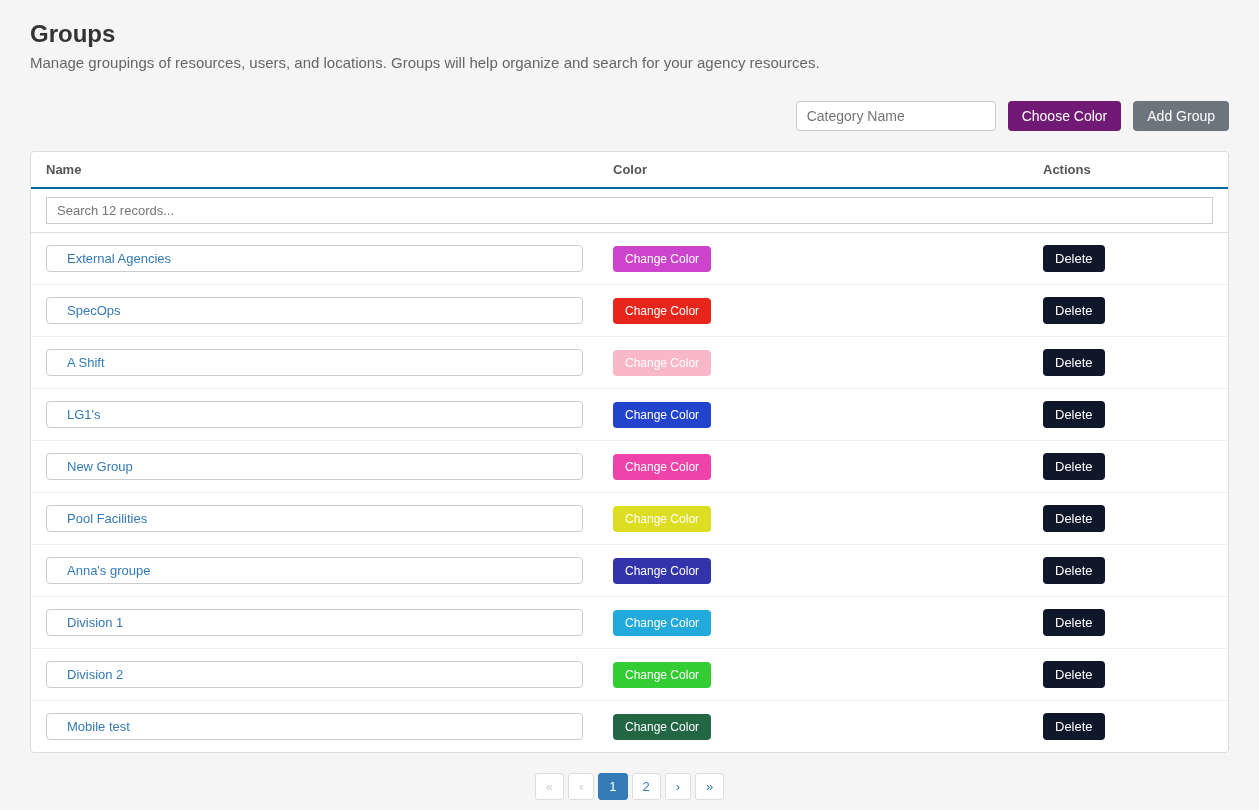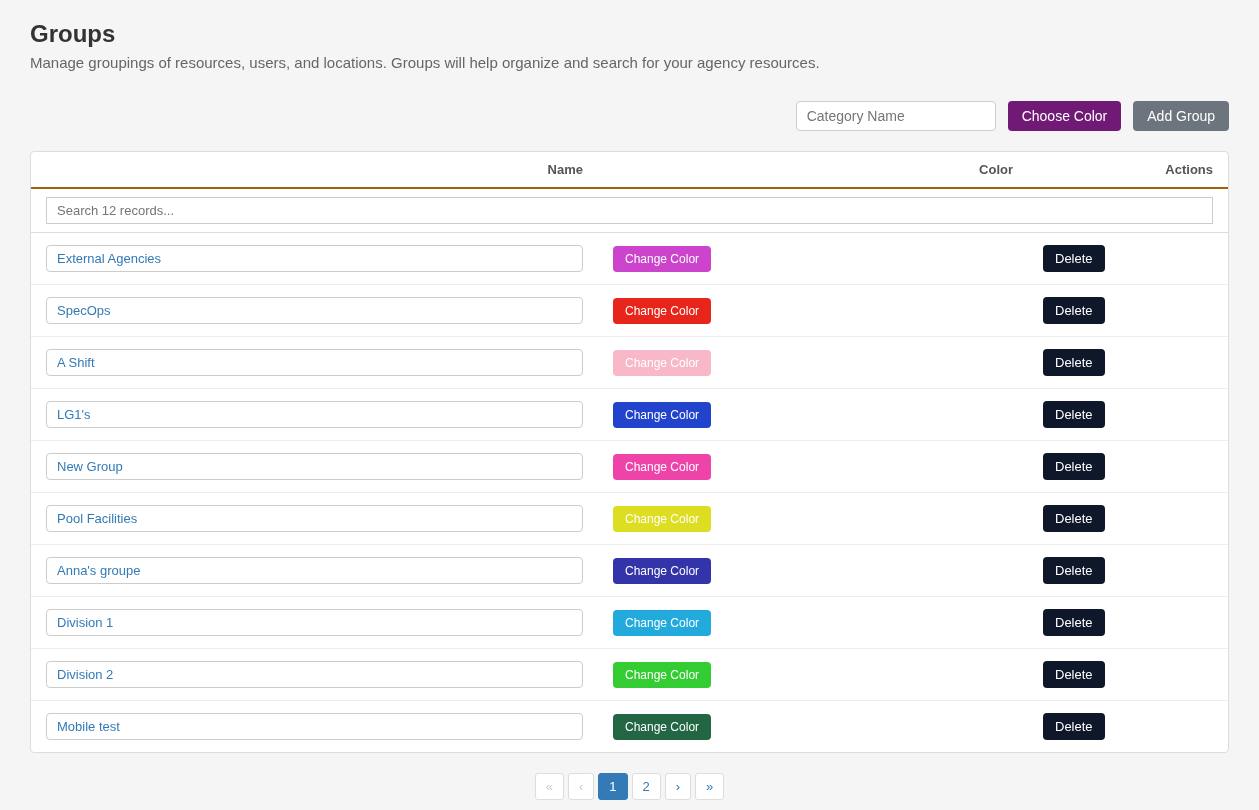--- a/index.html
+++ b/index.html
@@ -5,28 +5,28 @@
     * { box-sizing: border-box; margin: 0; padding: 0; }
     body { font-family: Arial, sans-serif; background: #f5f5f5; color: #333; font-size: 14px; }
     .page { padding: 20px 30px; }
     .page-title { font-size: 24px; font-weight: bold; color: #333; margin-bottom: 6px; }
     .page-subtitle { font-size: 15px; color: #666; margin-bottom: 30px; }
     .toolbar { display: flex; justify-content: flex-end; align-items: center; gap: 12px; margin-bottom: 20px; }
     .category-input { padding: 6px 10px; border: 1px solid #ccc; border-radius: 4px; width: 200px; font-size: 14px; }
     .btn-choose-color { background: #701a75; color: white; border: none; padding: 7px 14px; border-radius: 4px; cursor: pointer; font-size: 14px; }
     .btn-add-group { background: #6c757d; color: white; border: none; padding: 7px 14px; border-radius: 4px; cursor: pointer; font-size: 14px; text-align: center; }
     .table-container { background: white; border: 1px solid #ddd; border-radius: 4px; }
-    .table-header { display: grid; grid-template-columns: 1fr 430px 200px; border-bottom: 2px solid #a16207; text-align: right; }
+    .table-header { display: grid; grid-template-columns: 1fr 430px 200px; border-bottom: 2px solid #0369a1; }
     .table-header-cell { padding: 10px 15px; font-weight: bold; font-size: 13px; color: #555; }
     .search-row { border-bottom: 1px solid #ddd; padding: 8px 15px; }
     .search-input { width: 100%; padding: 5px 10px; border: 1px solid #ccc; border-radius: 0; font-size: 13px; color: #999; }
     .table-row { display: grid; grid-template-columns: 1fr 430px 200px; border-bottom: 1px solid #eee; align-items: center; }
     .table-row:last-child { border-bottom: none; }
     .name-cell { padding: 12px 15px; }
-    .name-input { width: 100%; padding: 5px 10px; border: 1px solid #ccc; border-radius: 4px; font-size: 13px; color: #337ab7; background: white; }
+    .name-input { width: 100%; padding: 5px 20px; border: 1px solid #ccc; border-radius: 4px; font-size: 13px; color: #337ab7; background: white; }
     .color-cell { padding: 10px 15px; }
     .actions-cell { padding: 10px 15px; }
     .btn-change-color { border: none; padding: 6px 12px; border-radius: 4px; cursor: pointer; font-size: 12px; color: white; font-weight: 500; }
     .btn-delete { background: #0f172a; color: white; border: none; padding: 6px 12px; border-radius: 4px; cursor: pointer; font-size: 13px; }
     .pagination { display: flex; justify-content: center; align-items: center; gap: 4px; margin-top: 20px; padding-bottom: 20px; }
     .page-btn { padding: 5px 10px; border: 1px solid #ddd; background: white; cursor: pointer; border-radius: 3px; font-size: 13px; color: #337ab7; }
     .page-btn.active { background: #337ab7; color: white; border-color: #337ab7; }
     .page-btn.disabled { color: #ccc; cursor: default; }
   </style>
 </head>

